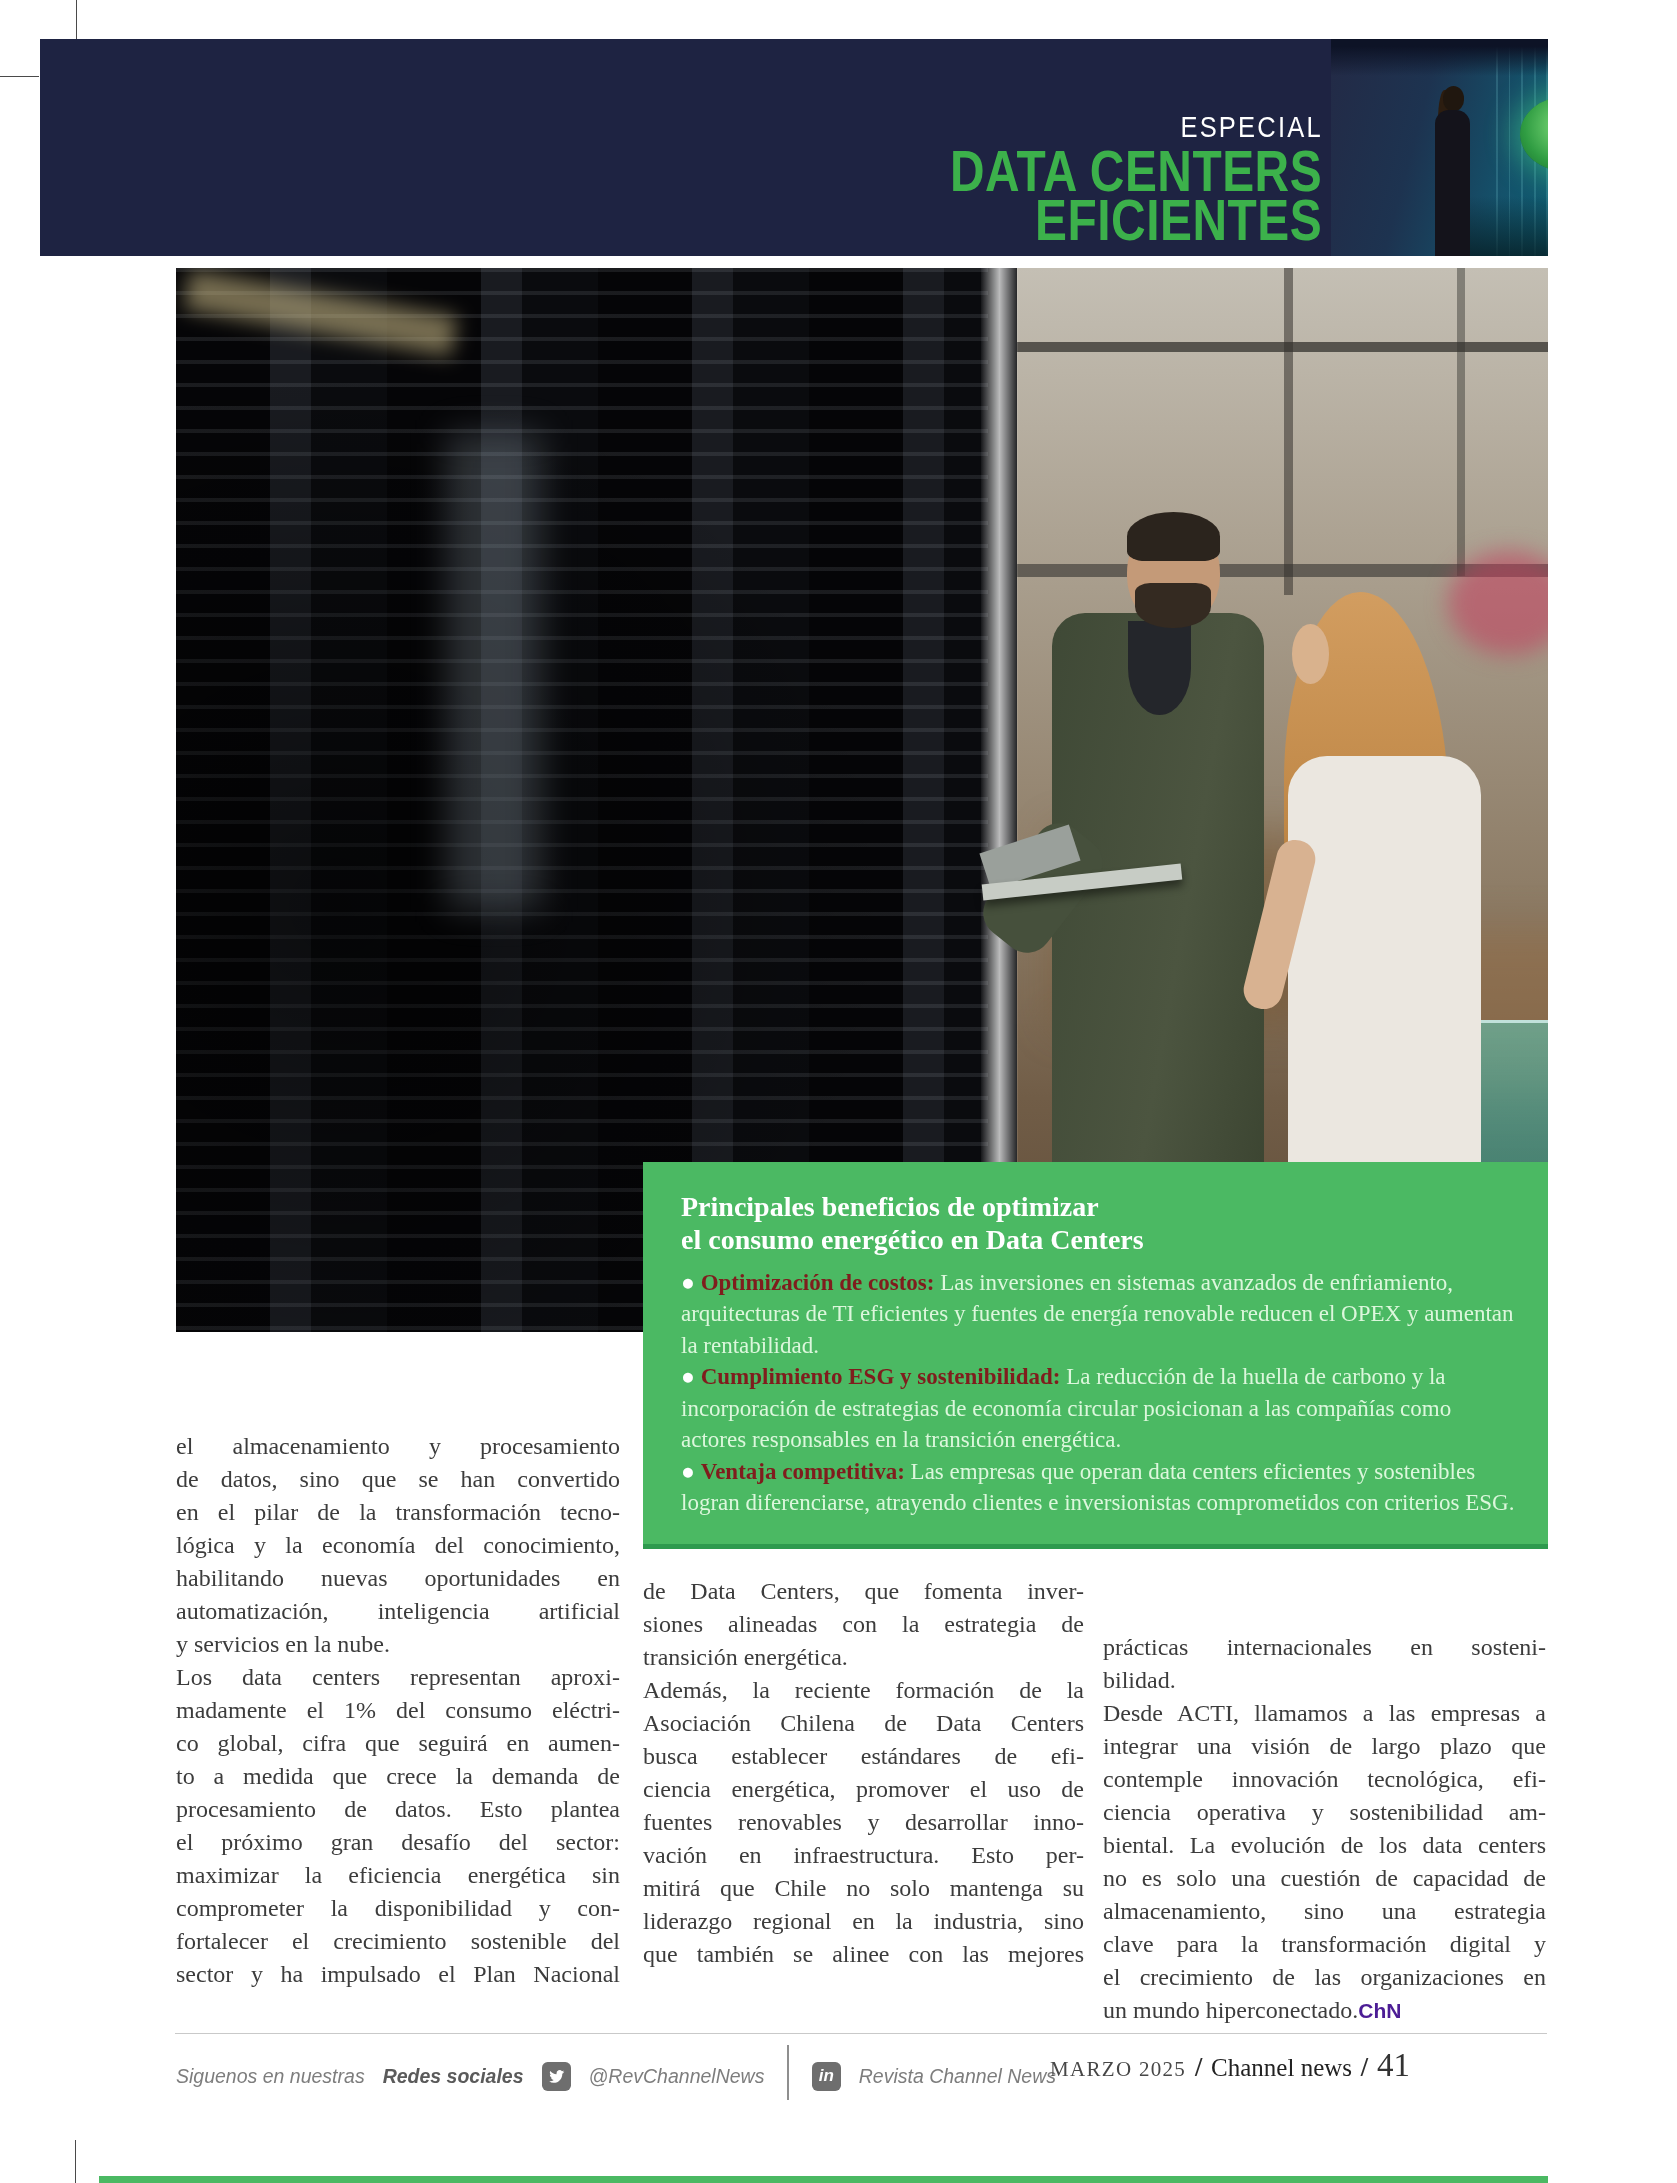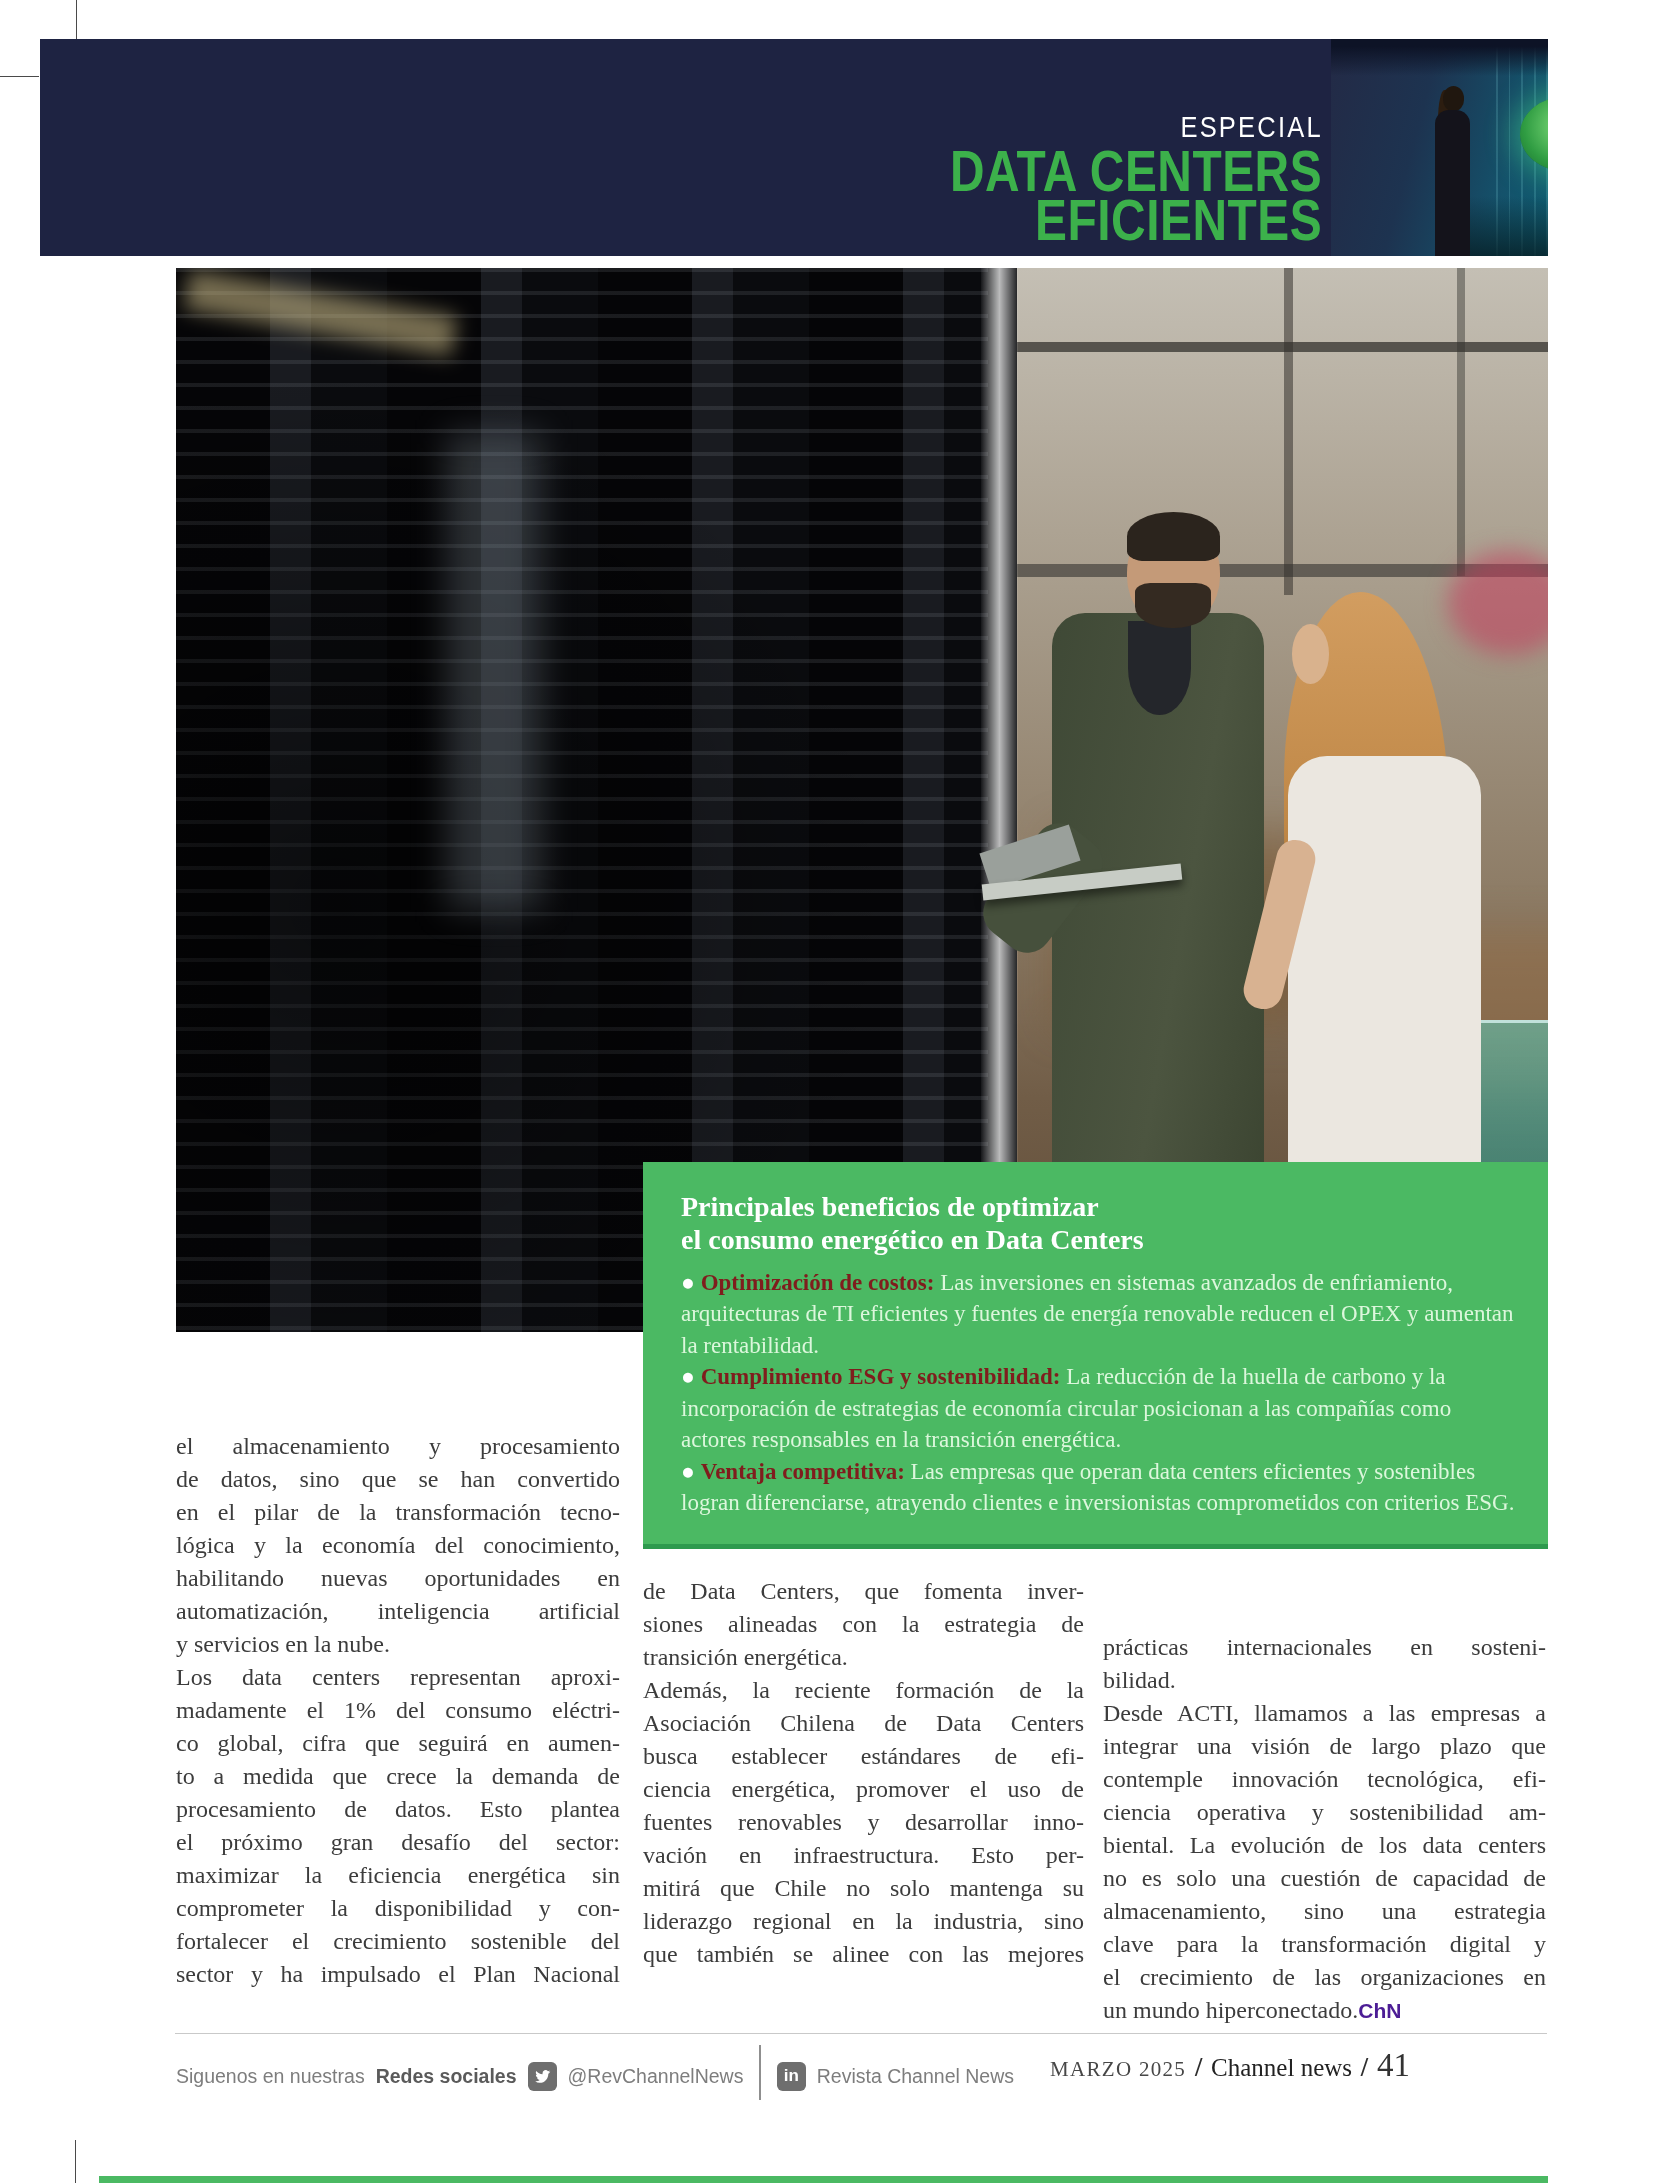--- a/index.html
+++ b/index.html
@@ -92,22 +92,22 @@
   .col{position:absolute;font-size:24px;line-height:33px;color:#3c3c3c;}
   .col-left{left:176px;top:1424px;width:444px;margin-top:6px;}
   .col-mid{left:643px;top:1575px;width:441px;}
   .col-right{left:1103px;top:1631px;width:443px;}
   .tline{text-align:justify;text-align-last:justify;white-space:nowrap0;}
   .tline{text-align:justify;text-align-last:justify;}
   .tline.flush{text-align-last:left;}
   .chn{font-family:"Liberation Sans",sans-serif;font-weight:700;color:#4c1d95;font-size:21px;}
   
   .frule{position:absolute;left:175px;top:2033px;width:1372px;height:1.3px;background:#c9c9c9;}
-  .footer-left{position:absolute;left:176px;top:2054px;height:44px;display:flex;align-items:center;gap:11px;
-      font-family:"Liberation Sans",sans-serif;font-size:19.5px;color:#7d7d7d;}
+  .footer-left{position:absolute;left:176px;top:2054px;height:44px;display:flex;align-items:center;gap:18px;
+      font-family:"Liberation Sans",sans-serif;font-size:19.5px;color:#7d7d7d;font-style:italic;}
   .footer-left b{color:#5a5a5a;}
   .sicon{width:29px;height:29px;border-radius:5.7px;background:#6e6e6e;display:flex;align-items:center;justify-content:center;flex:0 0 auto;}
   .sicon svg{width:19px;height:19px;}
   .liin{color:#ffffff;font-weight:700;font-size:17px;font-family:"Liberation Sans",sans-serif;}
   .fdiv{width:1.3px;height:55px;background:#8f8f8f;margin:-7.6px 5px 0 5px;}
   .footer-right{position:absolute;right:138px;top:2047px;display:flex;align-items:baseline;gap:8.8px;color:#3a3a3a;}
   .f-issue{font-size:21px;letter-spacing:1.3px;color:#474747;}
   .f-slash{font-size:26.4px;font-weight:700;color:#2e2e2e;}
   .f-mag{font-size:25px;color:#222222;}
   .f-mag b{font-weight:400;}

